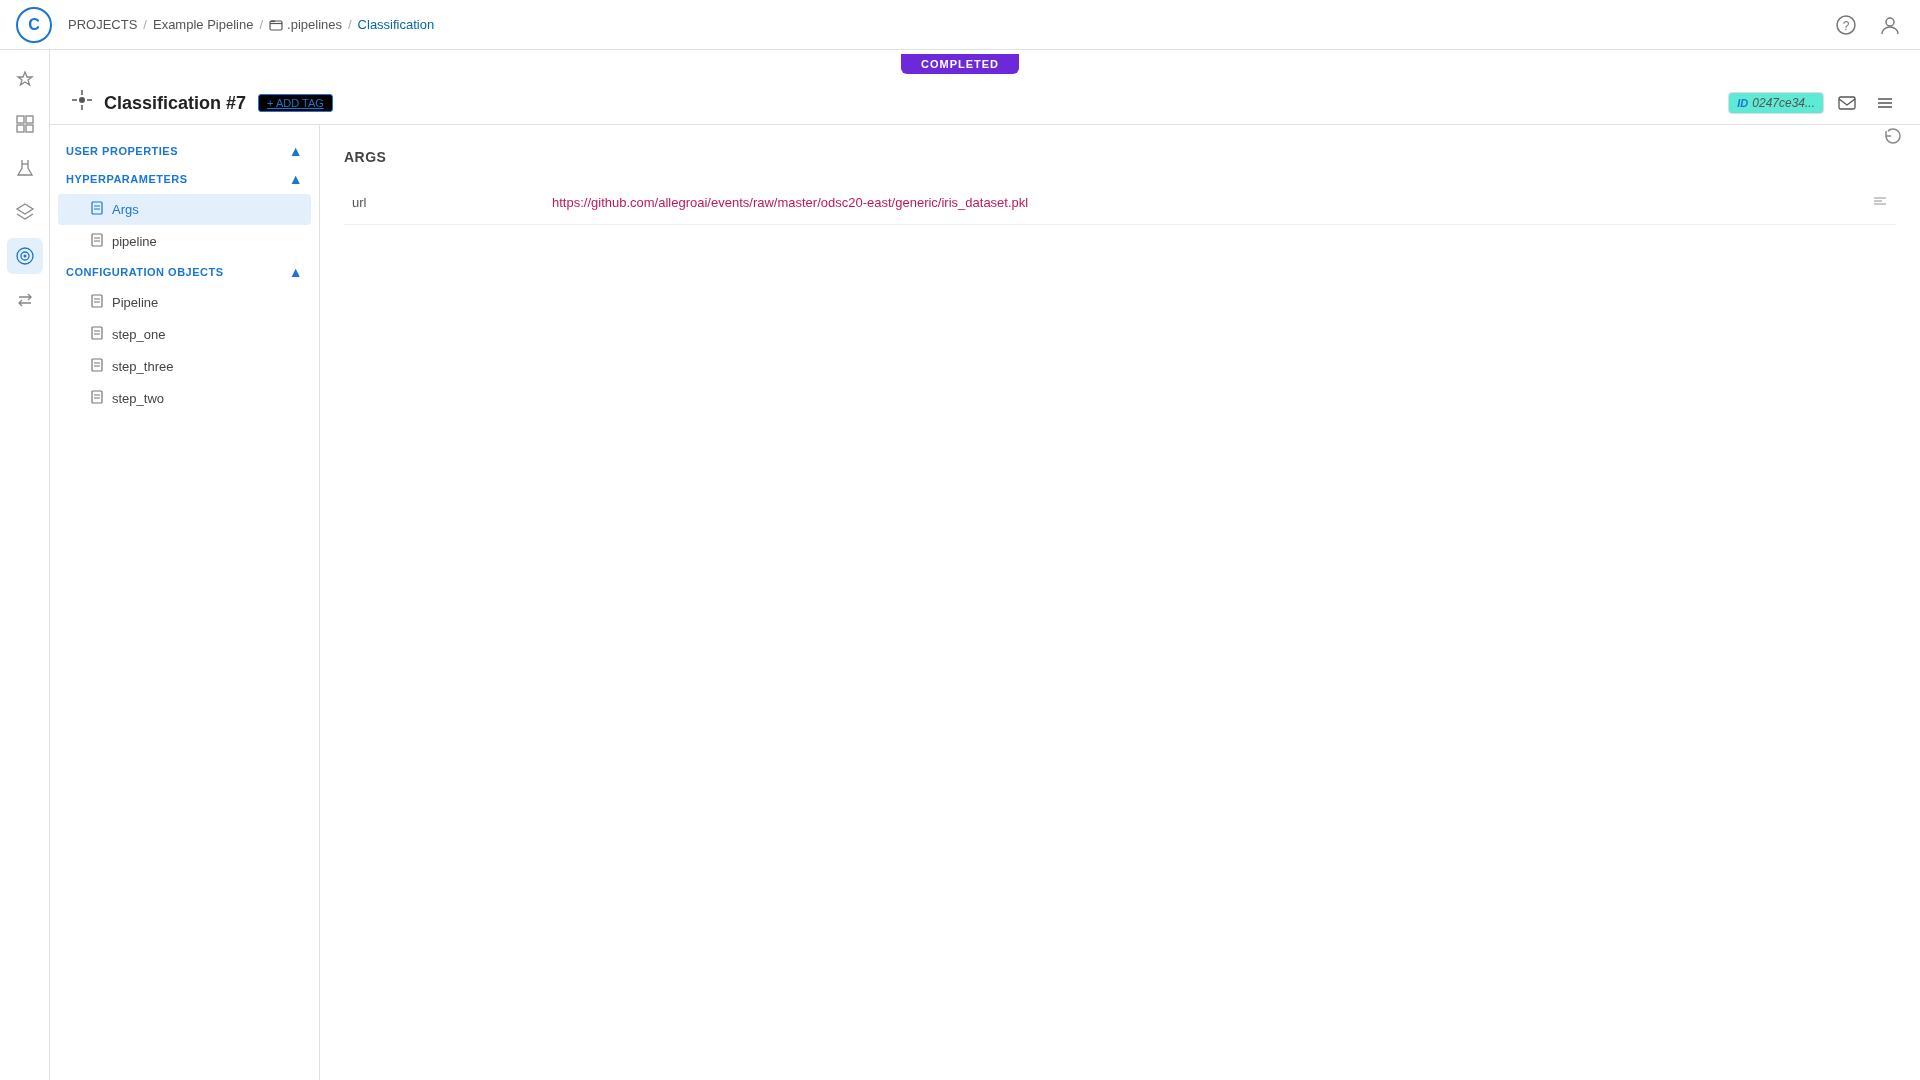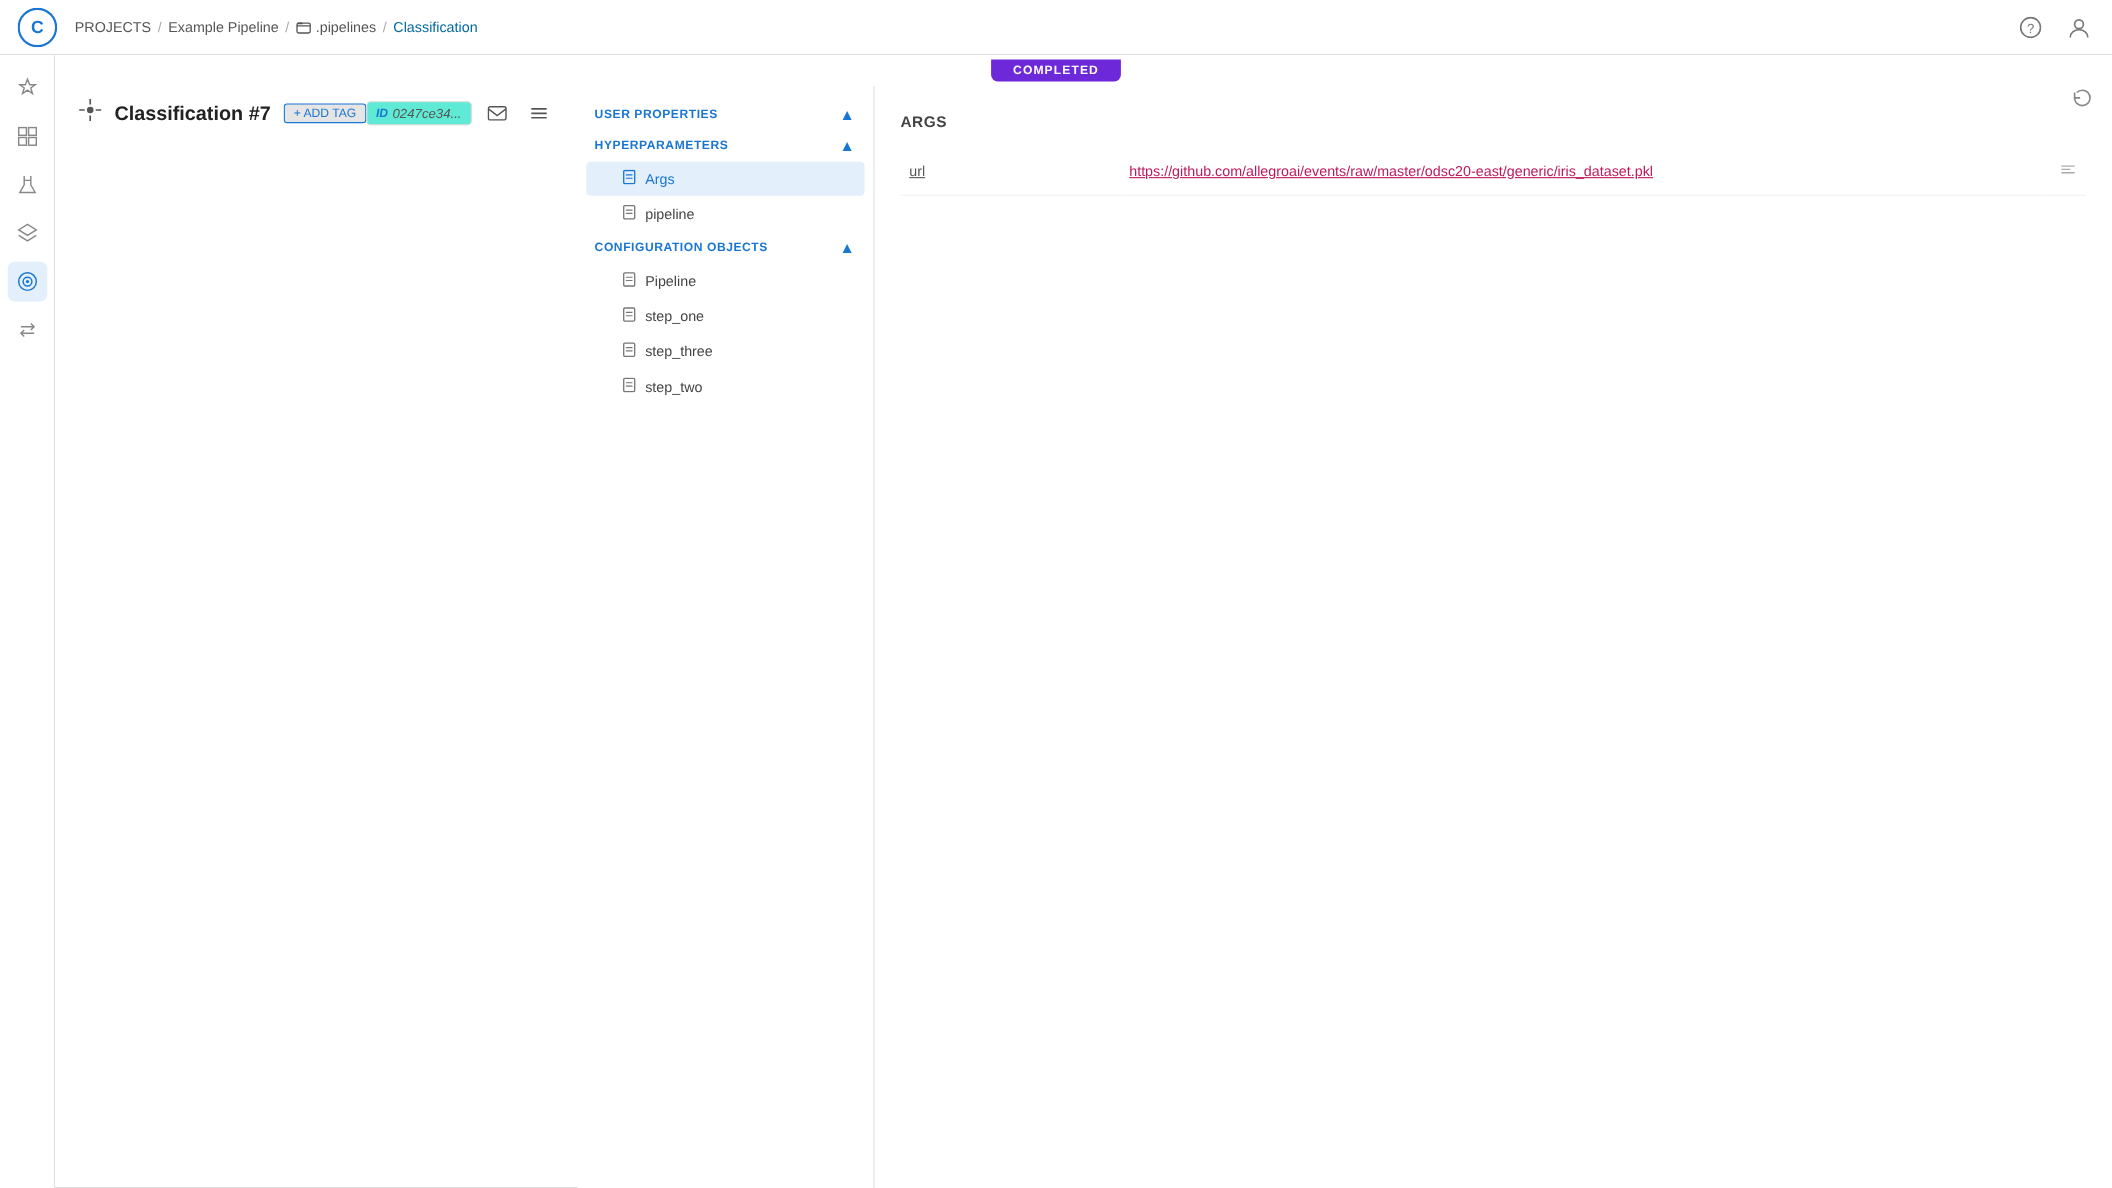--- a/index.html
+++ b/index.html
@@ -87,21 +87,21 @@
     .left-sidebar-icon.active {
       background: #e3f0fb;
       color: #1976d2;
     }
 
     
     .main-container {
       position: fixed;
       top: 78px; left: 50px; right: 0; bottom: 0;
       display: flex;
-      flex-direction: row;
+      flex-direction: column;
       overflow: hidden;
     }
 
     
     .task-header {
       background: #fff;
       border-bottom: 1px solid #e0e0e0;
       padding: 10px 20px 0 20px;
     }
     .task-title-row {
@@ -120,21 +120,22 @@
       color: #222;
     }
     .add-tag-btn {
       margin-left: 12px;
       font-size: 11px;
       color: #1976d2;
       border: 1px solid #1976d2;
       border-radius: 3px;
       padding: 2px 8px;
       cursor: pointer;
-      background: #e5e5e5;
+      background: #000000;
+      text-decoration: underline;
     }
     .task-header-right {
       margin-left: auto;
       display: flex;
       align-items: center;
       gap: 8px;
     }
     .task-id-badge {
       display: flex;
       align-items: center;
@@ -241,21 +242,20 @@
     .args-table {
       width: 100%;
       border-collapse: collapse;
     }
     .args-table tr {
       border-bottom: 1px solid #f0f0f0;
     }
     .args-table td {
       padding: 12px 8px;
       font-size: 13px;
-      text-decoration: underline;
     }
     .args-key {
       color: #555;
       width: 200px;
       font-weight: 500;
     }
     .args-value {
       color: #be185d;
       word-break: break-all;
     }

